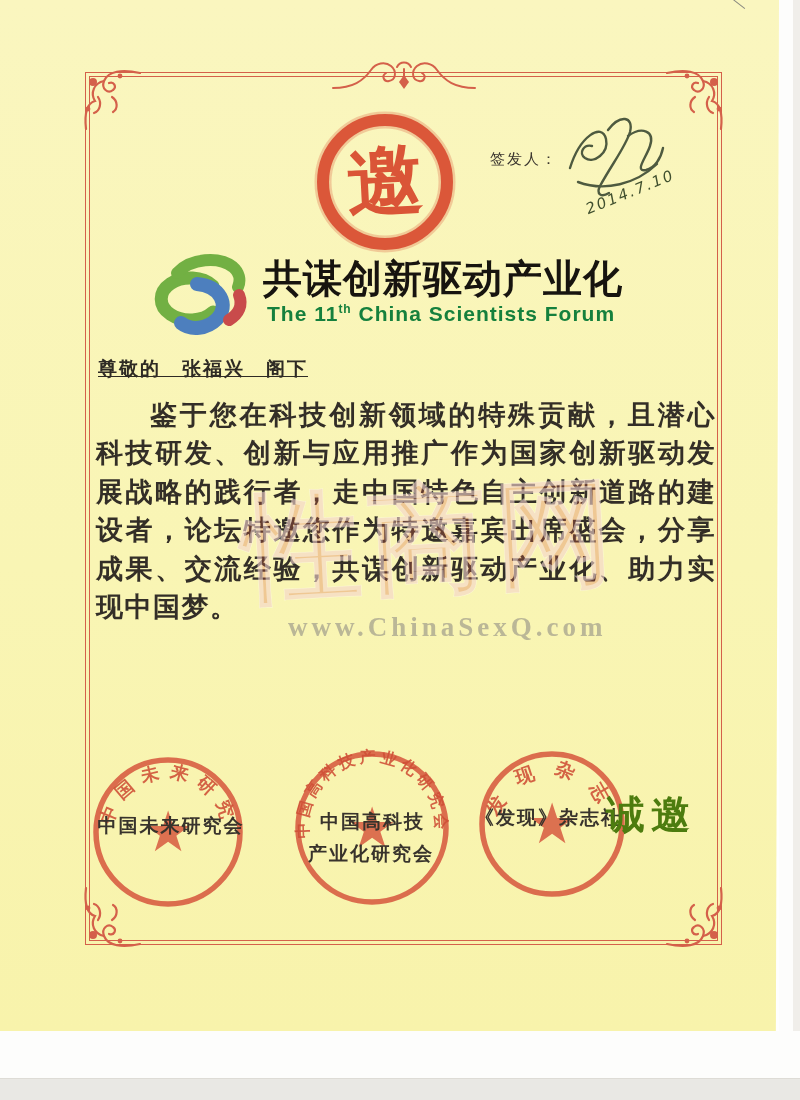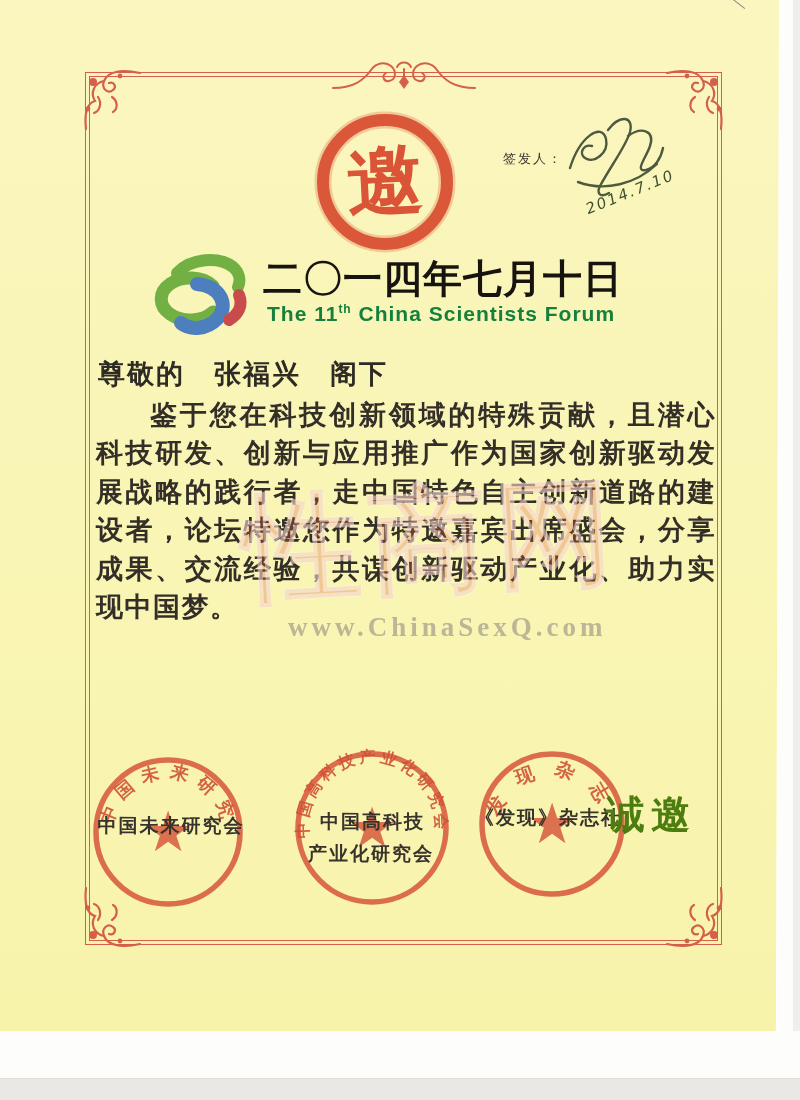--- a/index.html
+++ b/index.html
@@ -28,41 +28,41 @@
   .corner--bl { left:-8px; bottom:-6px; transform:scaleY(-1); }
   .corner--br { right:-8px; bottom:-6px; transform:scale(-1,-1); }
   .top-center-ornament { position:absolute; left:50%; top:-16px; transform:translateX(-50%);
                          width:150px; height:40px; color:#d4604a; }
   .top-center-ornament svg { width:100%; height:100%; display:block; }
 
   
   .invite-seal { position:absolute; left:305px; top:101px; width:160px; height:160px; }
   .invite-seal svg { width:100%; height:100%; display:block; }
   .seal-char { font-family:"Liberation Serif",serif; font-weight:bold; }
-  .signer { position:absolute; left:503px; top:150px; font-family:Liberation Serif, serif;
-            font-size:13px; color:#3a352e; letter-spacing:2px; }
+  .signer { position:absolute; left:490px; top:150px; font-family:Liberation Serif, serif;
+            font-size:15px; color:#3a352e; letter-spacing:2px; }
   .signature { position:absolute; left:550px; top:106px; width:130px; height:110px; }
   .signature svg { width:100%; height:100%; display:block; }
   .sig-date { position:absolute; left:583px; top:183px; font-family:"DejaVu Sans",sans-serif;
               font-style:italic; font-size:15px; color:#41502f; transform:rotate(-22deg);
               letter-spacing:2px; }
 
   
   .logo { position:absolute; left:133px; top:250px; width:126px; height:102px; }
   .logo svg { width:100%; height:100%; display:block; }
   .title-cn { position:absolute; left:263px; top:252px; width:420px;
               font-family:"Liberation Sans","DejaVu Sans",sans-serif; font-weight:900;
               font-size:39px; letter-spacing:1px; color:#17140f; }
   .title-en { position:absolute; left:267px; top:302px; font-family:"Liberation Sans",sans-serif;
               font-weight:bold; font-size:21px; letter-spacing:1px; color:#15803d; }
   .title-en sup { font-size:12px; }
 
   
-  .salutation { position:absolute; left:98px; top:356px; font-size:27px; font-weight:700;
-                color:#2e2a24; letter-spacing:2px; }
+  .salutation { position:absolute; left:98px; top:356px; font-size:19px; font-weight:700;
+                color:#2e2a24; letter-spacing:2px;text-decoration:underline; }
   .letter-body { position:absolute; left:96px; top:396px; width:620px; font-size:27px;
                  line-height:38.4px; font-weight:700; color:#332e27; letter-spacing:1.5px;
                  text-align:justify; }
   .letter-body p { text-indent:2em; margin:0; }
 
   
   .wm-main { position:absolute; left:243px; top:462px; font-family:"Liberation Sans",sans-serif;
              font-weight:900; font-size:118px; letter-spacing:8px; color:rgba(214,96,72,0.30);
              -webkit-text-stroke:1px rgba(255,255,255,0.45); transform:rotate(-3deg);
              white-space:nowrap; }
@@ -174,21 +174,21 @@
 
   <div class="logo">
     <svg viewBox="0 0 126 102" fill="none" stroke-linecap="round">
       <path d="M80,36 A29,21 0 1 0 80,62" stroke="#72b043" stroke-width="13"></path>
       <path d="M44,23 C58,8 86,6 100,17 C106,22 108,30 105,37" stroke="#72b043" stroke-width="12"></path>
       <path d="M64,34 C87,36 97,55 84,69 C74,79 58,81 48,73" stroke="#4d7fbe" stroke-width="14"></path>
       <path d="M106,45 C110,55 106,64 96,70" stroke="#c94b4b" stroke-width="12"></path>
     </svg>
   </div>
 
-  <div class="title-cn">二〇一四年七月十日</div>
+  <div class="title-cn">共谋创新驱动产业化</div>
   <div class="title-en"><span>The 11</span><sup>th</sup><span> China Scientists Forum</span></div>
 
   <div class="salutation">尊敬的　张福兴　阁下</div>
   <div class="letter-body">
     <p>鉴于您在科技创新领域的特殊贡献，且潜心科技研发、创新与应用推广作为国家创新驱动发展战略的践行者，走中国特色自主创新道路的建设者，论坛特邀您作为特邀嘉宾出席盛会，分享成果、交流经验，共谋创新驱动产业化、助力实现中国梦。</p>
   </div>
 
   <div class="wm-main">性商网</div>
   <div class="wm-url">www.ChinaSexQ.com</div>
 

